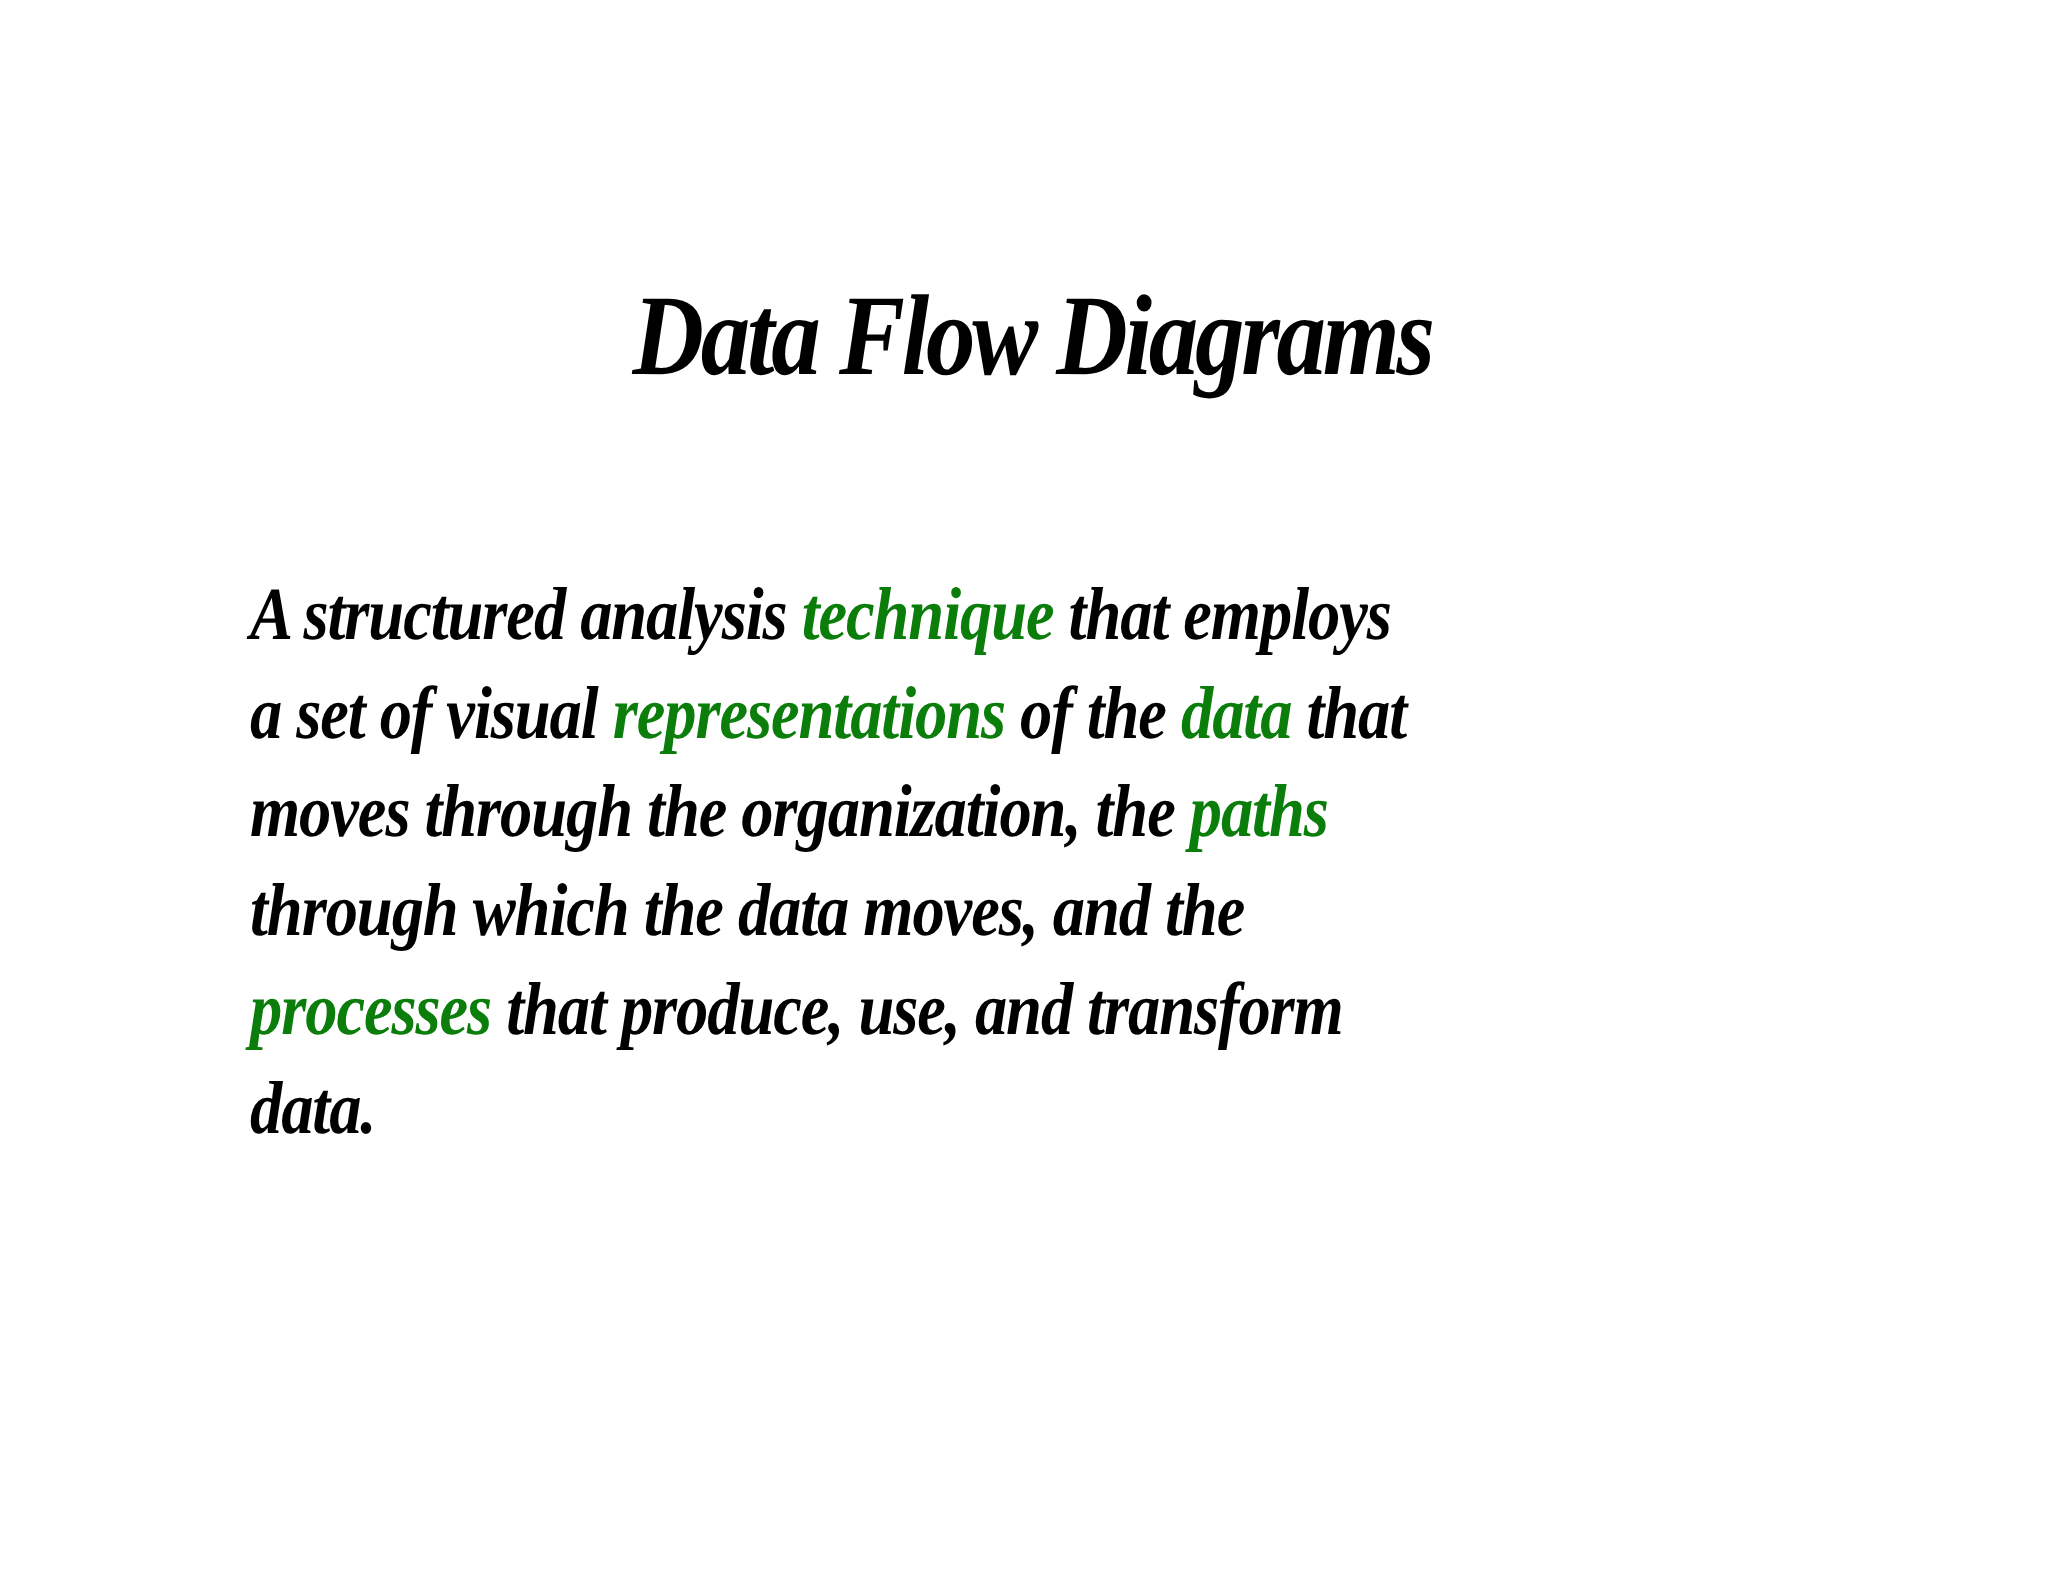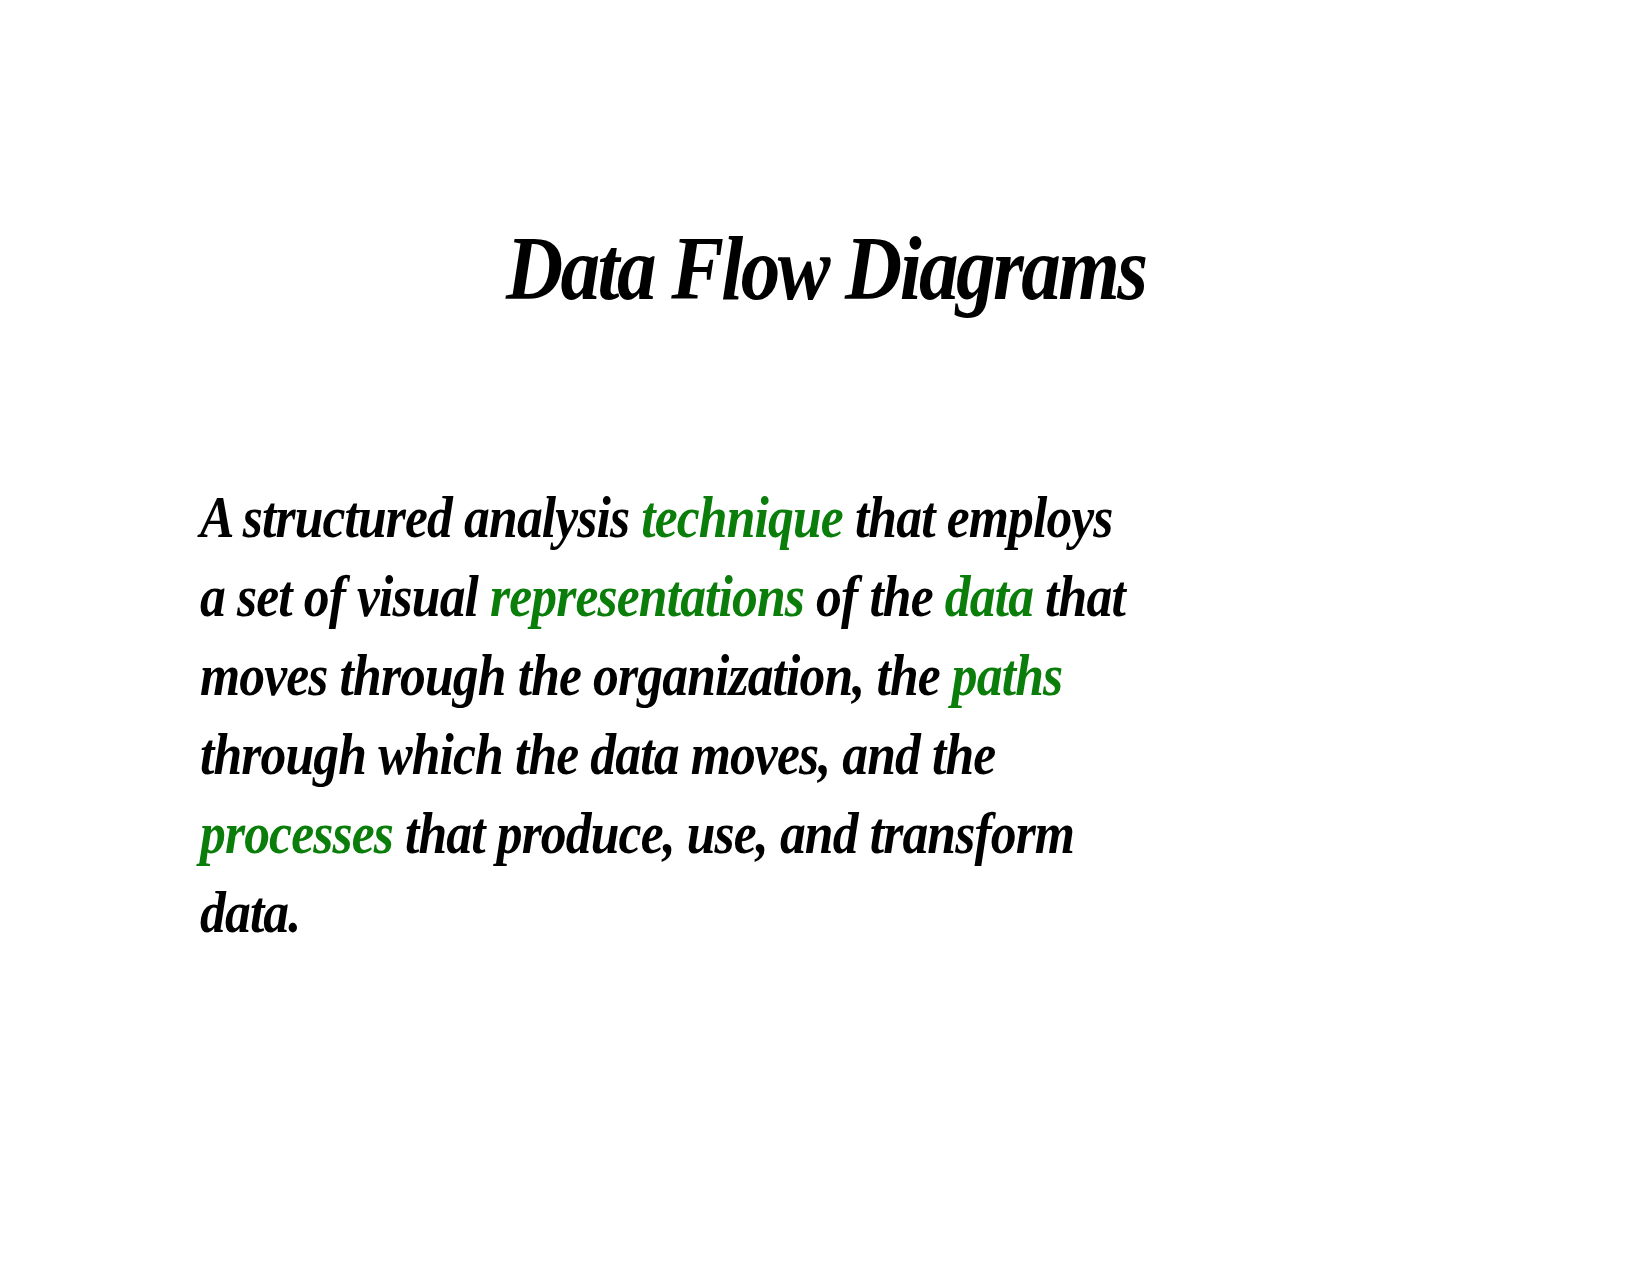--- a/index.html
+++ b/index.html
@@ -32,21 +32,21 @@
       font-style: italic;
       color: #000000;
       letter-spacing: -3px;
       transform: scaleX(0.86);
       transform-origin: 830px 50%;
       white-space: nowrap;
     }
     .body {
       position: absolute;
       left: 200px;
-      top: 478px;
+      top: 452px;
       width: 1300px;
     }
     .line {
       font-size: 60px;
       line-height: 79px;
       height: 79px;
       font-weight: bold;
       font-style: italic;
       color: #000000;
       white-space: nowrap;

